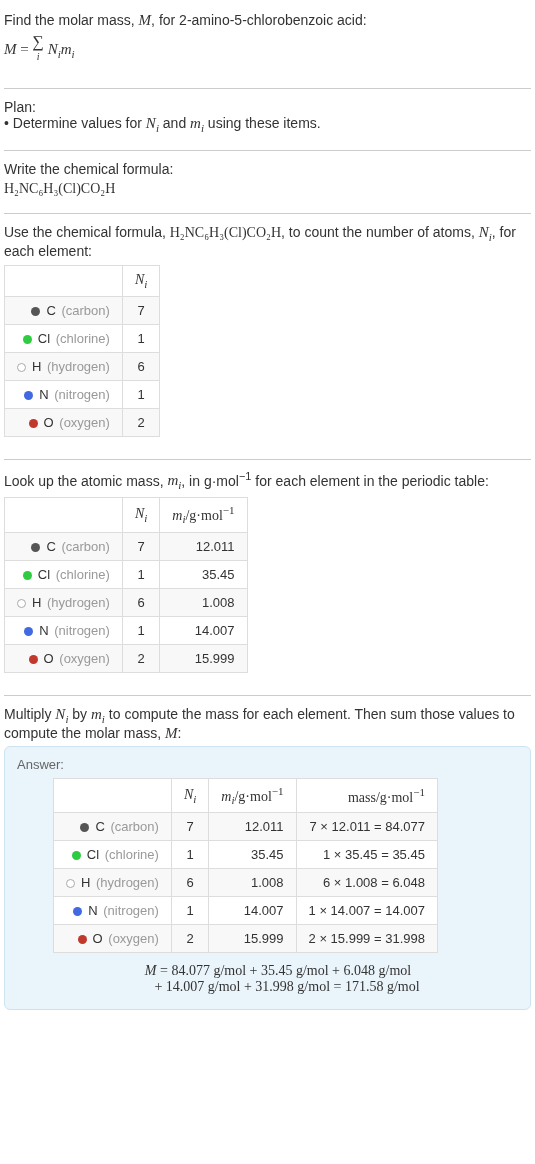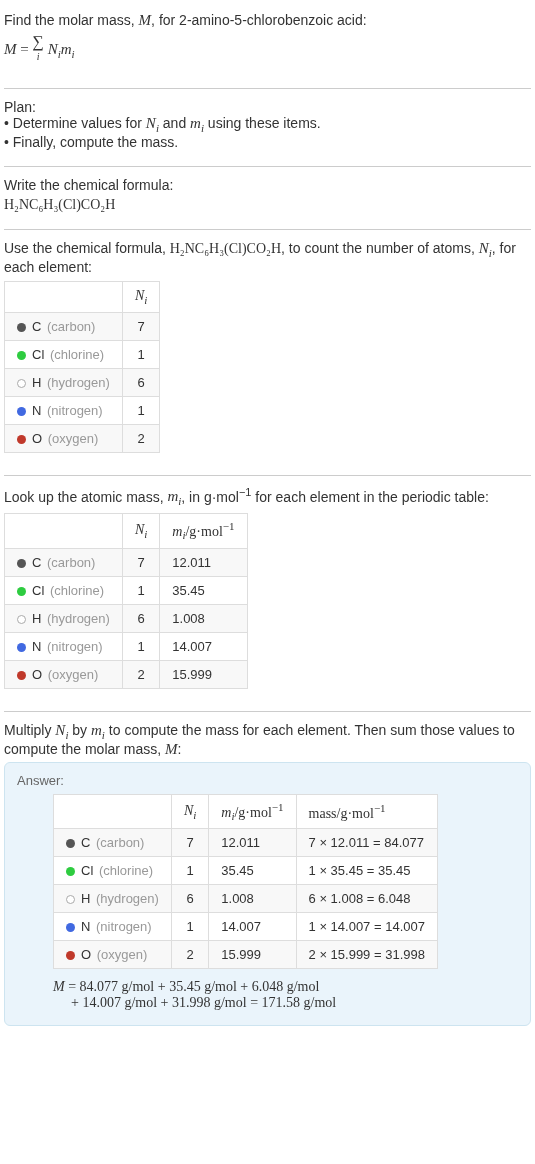--- a/index.html
+++ b/index.html
@@ -12,21 +12,21 @@
   padding: 8px 4px;
 }
 .section { padding: 4px 0 10px 0; }
 hr { border: none; border-top: 1px solid #ccc; margin: 6px 0; }
 .formula { font-family: 'Times New Roman', serif; font-style: italic; font-size: 15px; margin: 4px 0; }
 .formula .rm { font-style: normal; }
 sub { font-size: 11px; vertical-align: sub; font-style: italic; }
 sup { font-size: 11px; vertical-align: super; }
 .chem { font-family: Liberation Serif, serif; }
 table { border-collapse: collapse; margin: 6px 0; font-size: 13px; }
-th, td { border: 1px solid #ddd; padding: 6px 12px; text-align: left; }
+th, td { border: 1px solid #ddd; padding: 6px 12px; text-align: right; }
 th { font-weight: normal; font-style: italic; font-family: 'Times New Roman', serif; font-size: 14px; }
 th sub { font-style: italic; }
 tbody tr:nth-child(even) td { background: #fff; }
 tbody tr:nth-child(odd) td { background: #f8f8f8; }
 thead th { background: #fff; }
 .elem-cell { white-space: nowrap; }
 .dot { display: inline-block; width: 9px; height: 9px; border-radius: 50%; margin-right: 6px; vertical-align: middle; }
 .dot-c { background: #555; }
 .dot-cl { background: #2ecc40; }
 .dot-h { background: #fff; border: 1px solid #aaa; }
@@ -39,21 +39,21 @@
   border: 1px solid #cde4f0;
   border-radius: 6px;
   padding: 10px 27px 14px 12px;
   margin-top: 4px;
 }
 .answer-label { color: #666; font-size: 13px; margin-bottom: 6px; }
 .indent { margin-left: 36px; }
 .answer-box table { background: #fff; }
 .num-col { text-align: center; }
 .gmol sup { font-style: normal; }
-.eqline { font-family: 'Times New Roman', serif; font-size: 14px; margin-top: 10px; }
+.eqline { font-family: 'Times New Roman', serif; font-size: 14px; margin-top: 10px; text-align: center; }
 .eqline .it { font-style: italic; }
 </style>
 </head>
 <body>
 
 <div class="section">
   <div>
     <span>Find the molar mass, </span><span class="formula"><span>M</span></span><span>, for 2-amino-5-chlorobenzoic acid:</span>
   </div>
   <div class="formula">
@@ -65,21 +65,20 @@
   </div>
 </div>
 
 <hr>
 
 <div class="section">
   <div>Plan:</div>
   <div>
     <span>• Determine values for </span><span class="formula"><span>N</span><sub>i</sub></span><span> and </span><span class="formula"><span>m</span><sub>i</sub></span><span> using these items.</span>
   </div>
-  <div>• Finally, compute the mass.</div>
 </div>
 
 <hr>
 
 <div class="section">
   <div>Write the chemical formula:</div>
   <div class="chem" style="margin-top:4px;">H₂NC₆H₃(Cl)CO₂H</div>
 </div>
 
 <hr>

